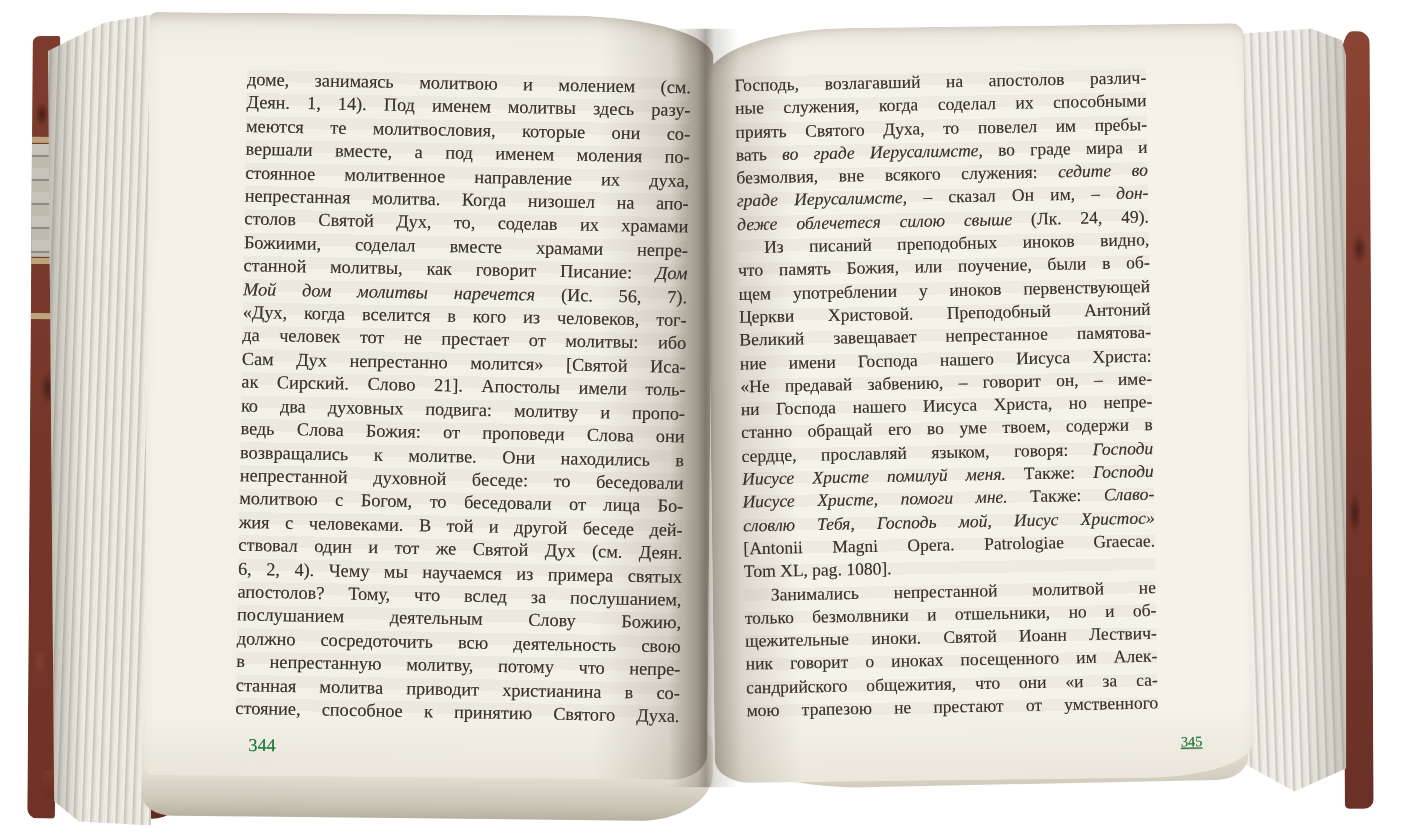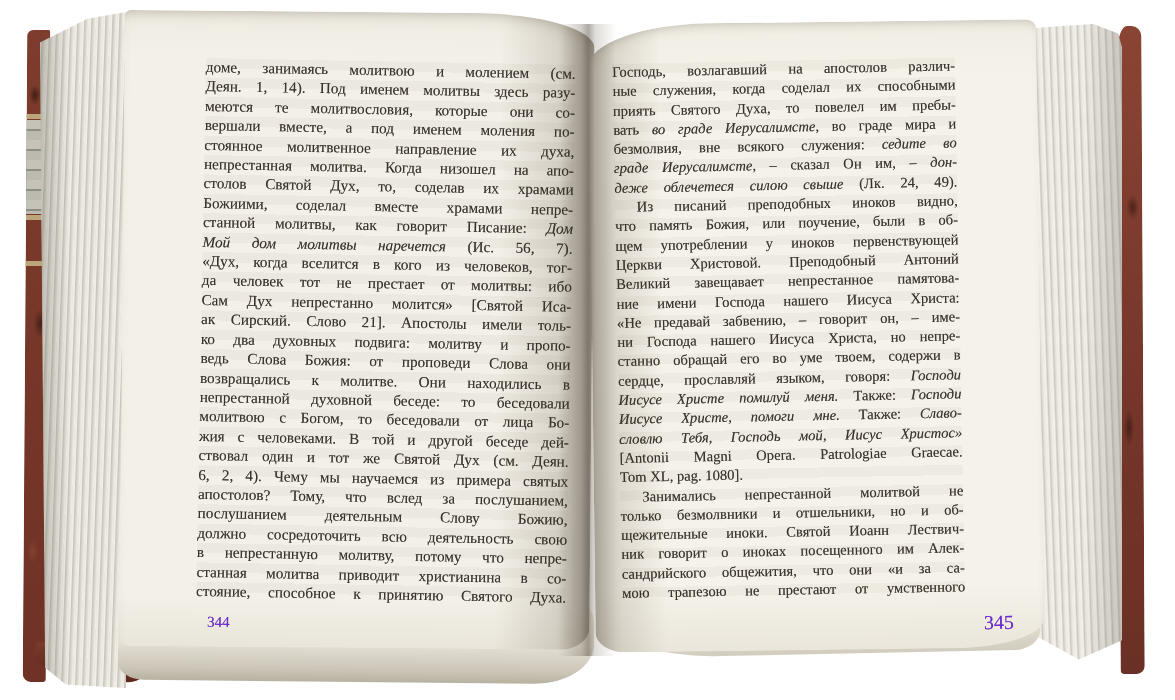--- a/index.html
+++ b/index.html
@@ -104,23 +104,23 @@
   .text-block{position:absolute;z-index:5;color:#38332c;
     text-shadow:0 0 .4px rgba(62,52,40,.55);}
   .text-left{left:206px;top:57px;width:370px;font-size:15.2px;line-height:19.4px;
     transform:rotate(1.05deg);transform-origin:0 0;}
   .text-right{left:612px;top:63px;width:343px;font-size:14.6px;line-height:19.3px;
     transform:rotate(-1.1deg);transform-origin:0 0;}
   .line{text-align:justify;text-align-last:justify;}
   .line.nj{text-align-last:left;}
   .line.ind{text-indent:22px;}
   .it{font-style:italic;}
-  .pnum{position:absolute;z-index:6;color:#6d28d9;text-shadow:0 0 .4px rgba(62,52,40,.5);}
+  .pnum{position:absolute;z-index:6;color:#15803d;text-shadow:0 0 .4px rgba(62,52,40,.5);}
   .pnum-left{left:207px;top:613px;font-size:15.2px;transform:rotate(1deg);}
-  .pnum-right{left:984px;top:611px;font-size:20px;transform:rotate(-1deg);}
+  .pnum-right{left:984px;top:611px;font-size:12px;transform:rotate(-1deg);text-decoration:underline;}
 </style>
 </head>
 <body>
 
 <div class="scene">
 
   <div class="cover-left">
     <div class="cl-band b1"></div>
     <div class="cl-panel"></div>
     <div class="cl-band b2"></div>

